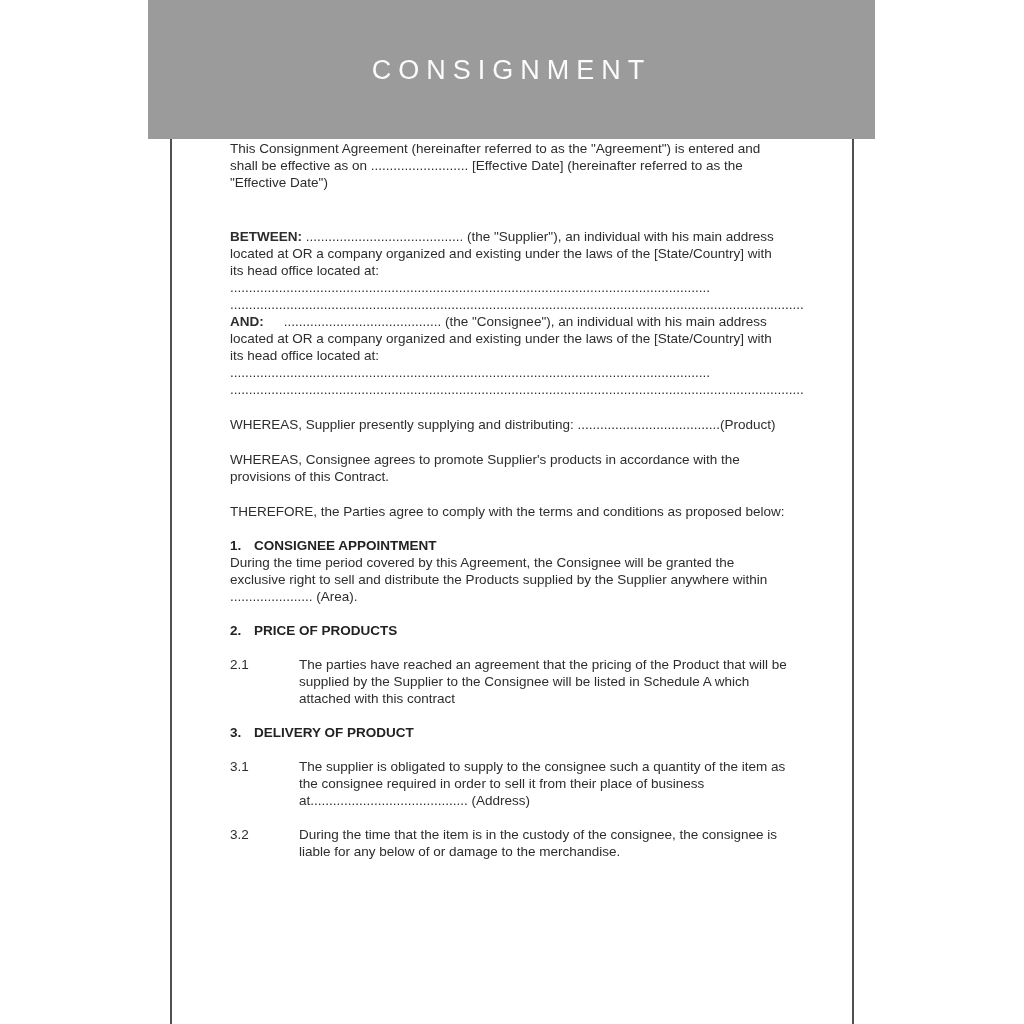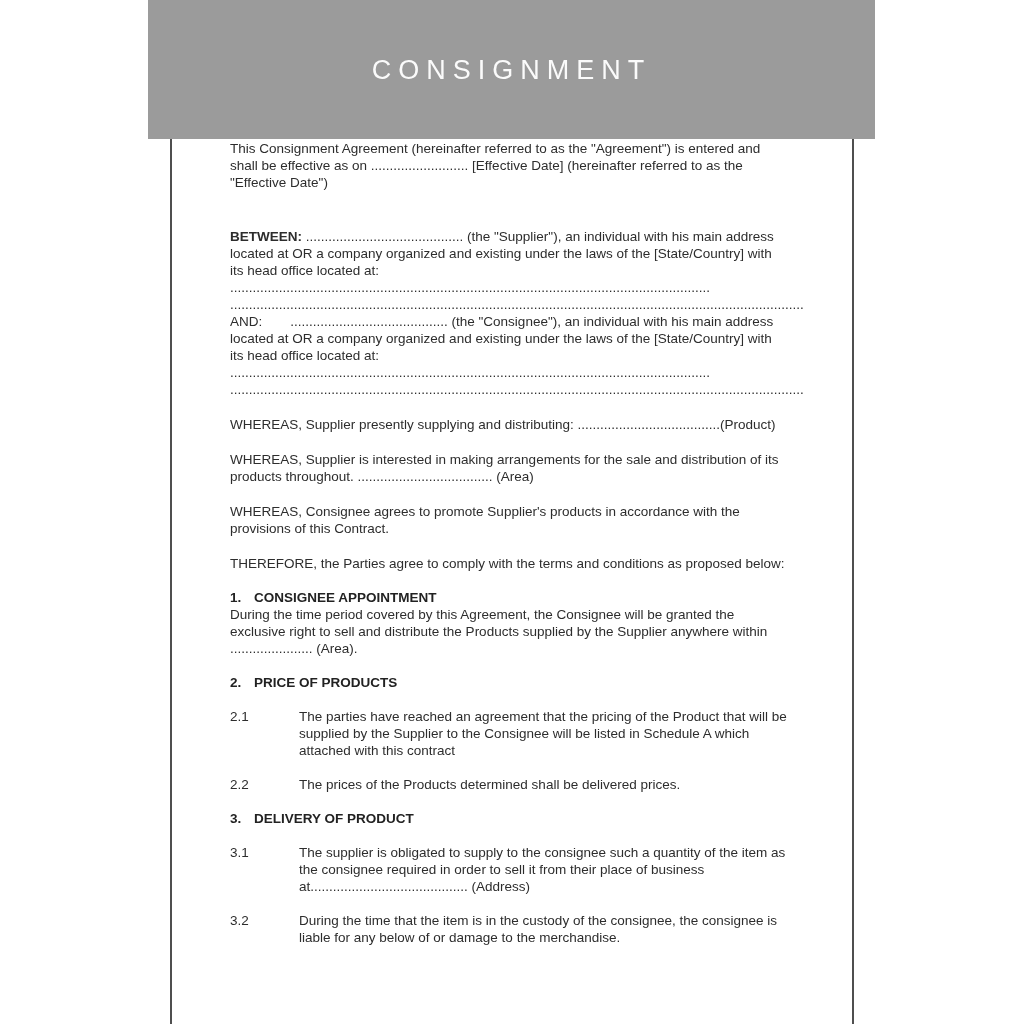--- a/index.html
+++ b/index.html
@@ -45,21 +45,21 @@
     overflow: hidden;
   }
   .para {
     margin: 0 0 0 0;
     white-space: pre-line;
   }
   .para + .para { margin-top: 18px; }
   .mt-big { margin-top: 37px !important; }
   .mt-none { margin-top: 0 !important; }
   .plabel { font-weight: bold; }
-  .plabel-and { font-weight: normal; margin-right: 28px; }
+  .plabel-and { font-weight: bold; margin-right: 20px; }
   .heading {
     display: flex;
     font-weight: bold;
     color: #222222;
     margin-top: 17px;
   }
   .heading .hnum { width: 24px; flex: 0 0 24px; }
   .item {
     display: flex;
     margin-top: 17px;
@@ -89,22 +89,20 @@
 its head office located at: ................................................................................................................................
 ................................................................................................................................................................................</span></p>
 
   <p class="para mt-none"><strong class="plabel-and">AND:</strong><span>.......................................... (the "Consignee"), an individual with his main address
 located at OR a company organized and existing under the laws of the [State/Country] with
 its head office located at: ................................................................................................................................
 ................................................................................................................................................................................</span></p>
 
   <p class="para">WHEREAS, Supplier presently supplying and distributing: ......................................(Product)</p>
 
-  <p class="para">WHEREAS, Supplier is interested in making arrangements for the sale and distribution of its
-products throughout. .................................... (Area)</p>
 
   <p class="para">WHEREAS, Consignee agrees to promote Supplier's products in accordance with the
 provisions of this Contract.</p>
 
   <p class="para">THEREFORE, the Parties agree to comply with the terms and conditions as proposed below:</p>
 
   <div class="heading">
     <span class="hnum">1.</span>
     <span>CONSIGNEE APPOINTMENT</span>
   </div>
@@ -118,24 +116,20 @@
     <span>PRICE OF PRODUCTS</span>
   </div>
 
   <div class="item">
     <span class="inum">2.1</span>
     <span class="itext">The parties have reached an agreement that the pricing of the Product that will be
 supplied by the Supplier to the Consignee will be listed in Schedule A which
 attached with this contract</span>
   </div>
 
-  <div class="item">
-    <span class="inum">2.2</span>
-    <span class="itext">The prices of the Products determined shall be delivered prices.</span>
-  </div>
 
   <div class="heading">
     <span class="hnum">3.</span>
     <span>DELIVERY OF PRODUCT</span>
   </div>
 
   <div class="item">
     <span class="inum">3.1</span>
     <span class="itext">The supplier is obligated to supply to the consignee such a quantity of the item as
 the consignee required in order to sell it from their place of business

